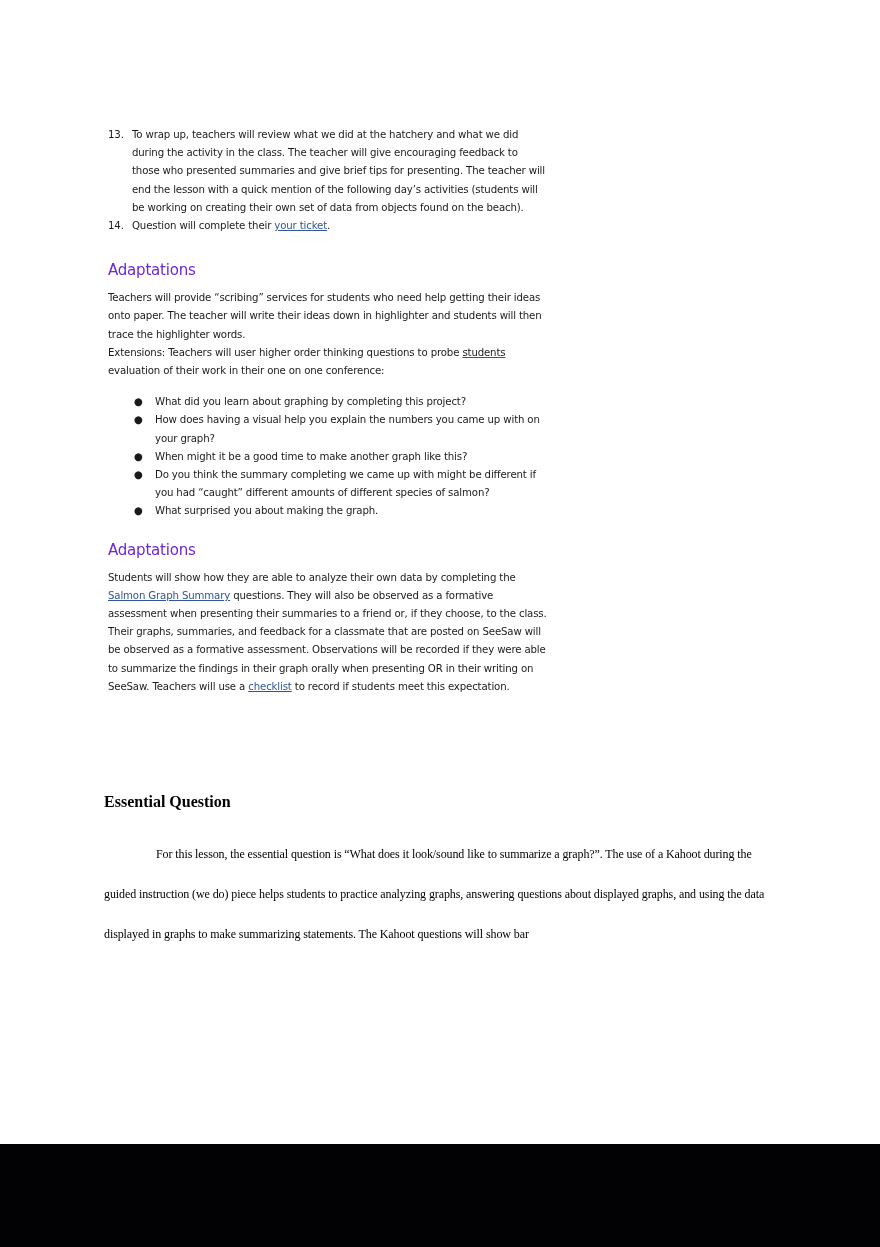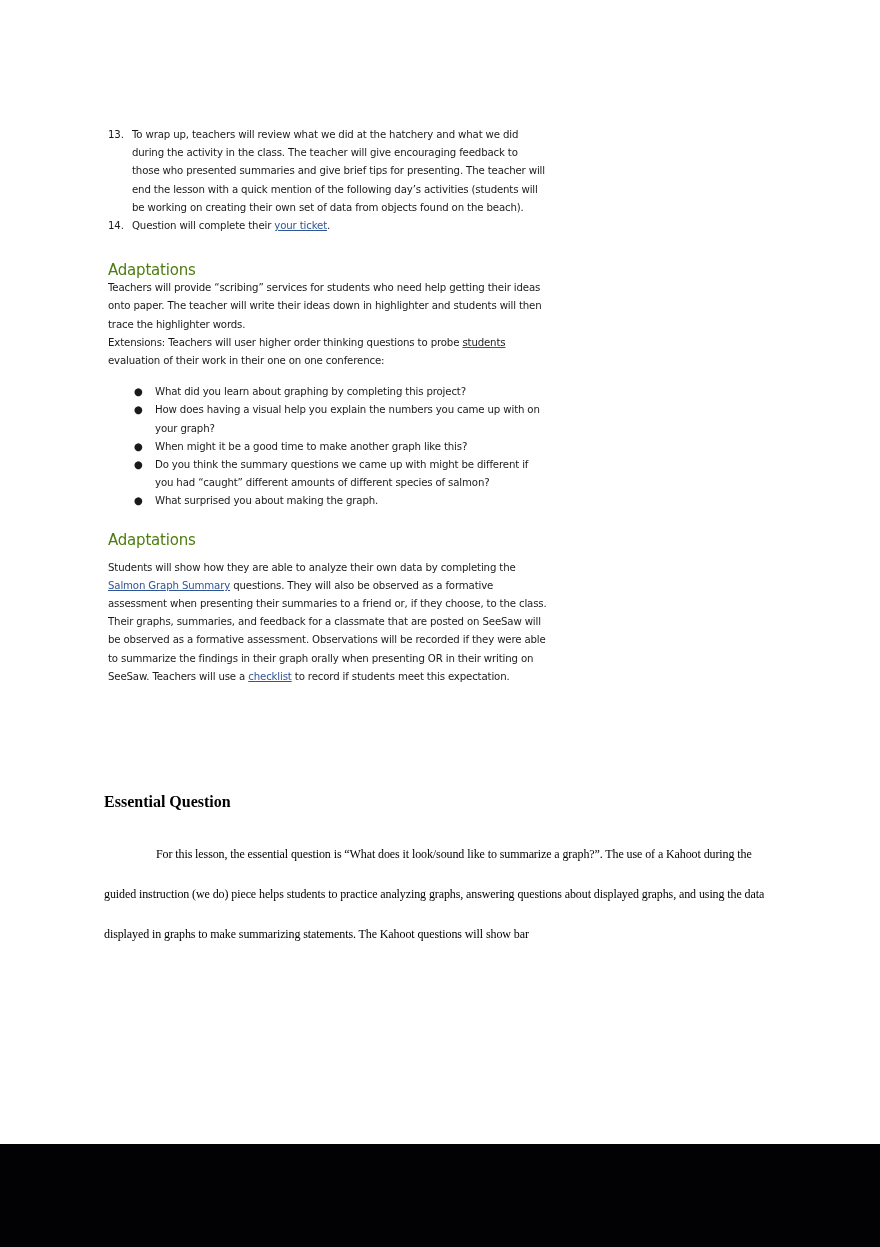--- a/index.html
+++ b/index.html
@@ -45,21 +45,21 @@
       left: 0; top: 0;
     }
     a.link {
       color: #2f5597;
       text-decoration: underline;
     }
     .underlined { text-decoration: underline; text-decoration-color: #2f5597; }
     h2.sec {
       font-family: "DejaVu Sans", "Liberation Sans", sans-serif;
       font-weight: normal;
-      color: #4d7c0f;
+      color: #6d28d9;
       font-size: 15px;
       margin: 0;
       letter-spacing: -0.2px;
     }
     p.emb {
       margin: 0;
       line-height: 18.2px;
     }
     .bullets { margin: 0; padding: 0; list-style: none; }
     .bullet-item {
@@ -107,40 +107,40 @@
         <span>To wrap up, teachers will review what we did at the hatchery and what we did during the activity in the class. The teacher will give encouraging feedback to those who presented summaries and give brief tips for presenting. The teacher will end the lesson with a quick mention of the following day’s activities (students will be working on creating their own set of data from objects found on the beach).</span>
       </li>
       <li class="num-item">
         <span class="num-marker">14.</span>
         <span>Question will complete their </span><a class="link">your ticket</a><span>.</span>
       </li>
     </ol>
 
     <h2 class="sec" style="margin-top:26px;">Adaptations</h2>
 
-    <p class="emb" style="margin-top:0;">Teachers will provide “scribing” services for students who need help getting their ideas onto paper. The teacher will write their ideas down in highlighter and students will then trace the highlighter words.</p>
+    <p class="emb" style="margin-top:10px;">Teachers will provide “scribing” services for students who need help getting their ideas onto paper. The teacher will write their ideas down in highlighter and students will then trace the highlighter words.</p>
 
     <p class="emb" style=""><span>Extensions: Teachers will user higher order thinking questions to probe </span><span class="underlined">students</span><span> evaluation of their work in their one on one conference:</span></p>
 
     <ul class="bullets" style="margin-top:13px;">
       <li class="bullet-item">
         <span class="bullet-dot">●</span>
         <span>What did you learn about graphing by completing this project?</span>
       </li>
       <li class="bullet-item">
         <span class="bullet-dot">●</span>
         <span>How does having a visual help you explain the numbers you came up with on your graph?</span>
       </li>
       <li class="bullet-item">
         <span class="bullet-dot">●</span>
         <span>When might it be a good time to make another graph like this?</span>
       </li>
       <li class="bullet-item">
         <span class="bullet-dot">●</span>
-        <span>Do you think the summary questions we came up with might be different if you had “caught” different amounts of different species of salmon?</span>
+        <span>Do you think the summary completing we came up with might be different if you had “caught” different amounts of different species of salmon?</span>
       </li>
       <li class="bullet-item">
         <span class="bullet-dot">●</span>
         <span>What surprised you about making the graph.</span>
       </li>
     </ul>
 
     <h2 class="sec" style="margin-top:20px;">Adaptations</h2>
 
     <p class="emb" style="margin-top:10px;"><span>Students will show how they are able to analyze their own data by completing the </span><a class="link">Salmon Graph Summary</a><span> questions. They will also be observed as a formative assessment when presenting their summaries to a friend or, if they choose, to the class. Their graphs, summaries, and feedback for a classmate that are posted on SeeSaw will be observed as a formative assessment. Observations will be recorded if they were able to summarize the findings in their graph orally when presenting OR in their writing on SeeSaw. Teachers will use a </span><a class="link">checklist</a><span> to record if students meet this expectation.</span></p>

